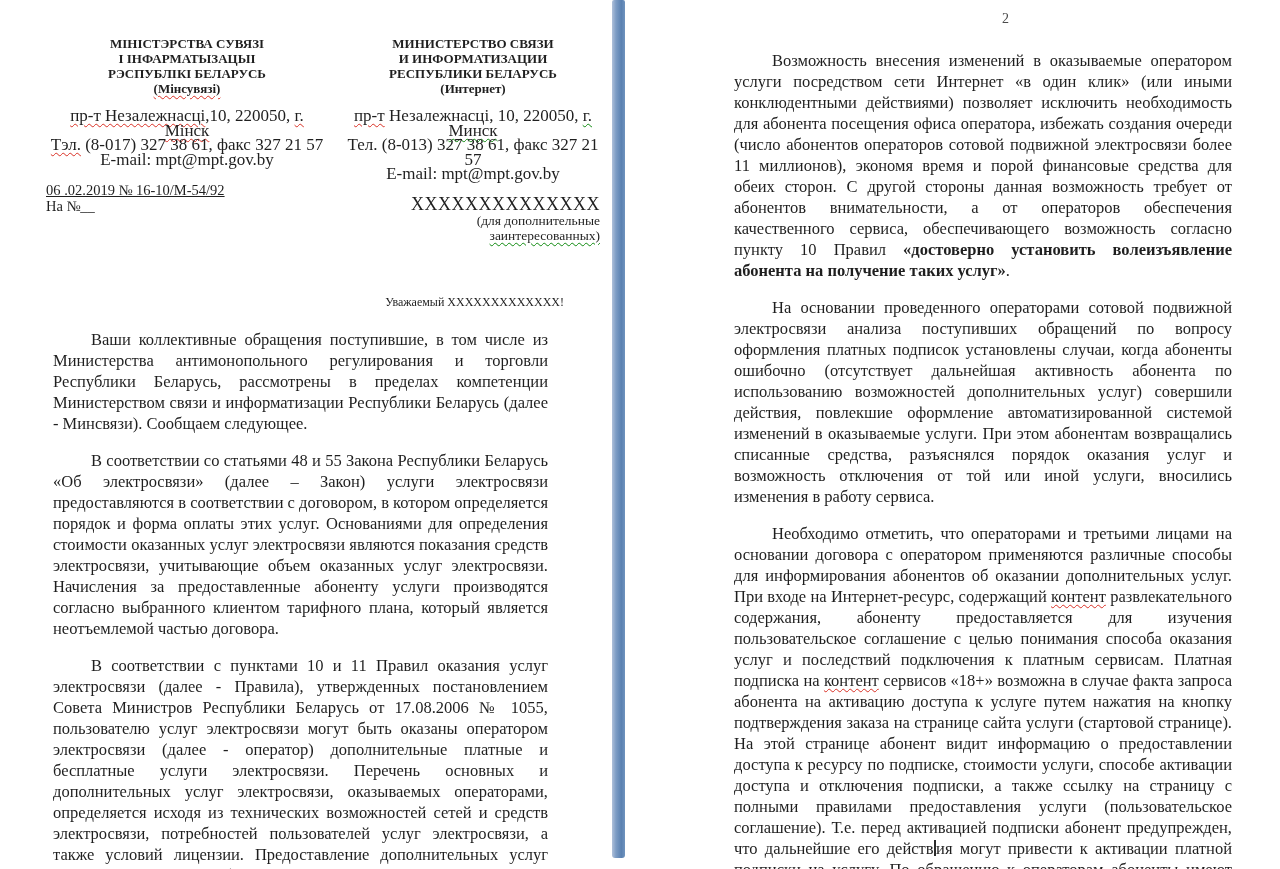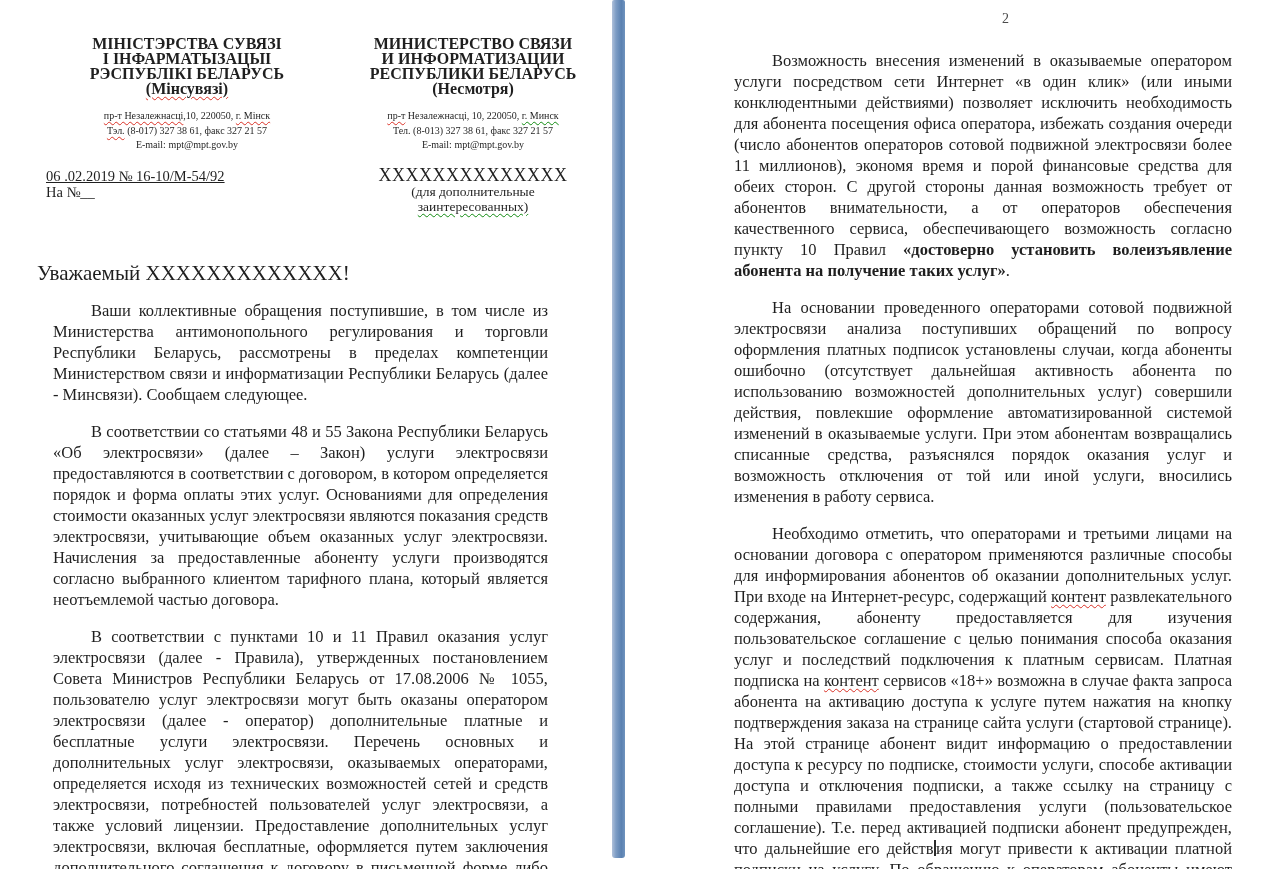--- a/index.html
+++ b/index.html
@@ -10,37 +10,37 @@
   }
   .page{position:absolute;top:0;height:869px;background:#ffffff}
   .page-1{left:0;width:612px}
   .page-2{left:640px;width:640px}
 
   
   .letterhead{display:flex;justify-content:space-between;padding:36px 12px 0 46px}
   .lh-col{text-align:center}
   .lh-col.left{width:282px}
   .lh-col.right{width:254px}
-  .org{font-weight:bold;font-size:16px;line-height:15px}
-  .addr{margin-top:13px;font-size:10px;line-height:14.5px}
+  .org{font-weight:bold;font-size:13px;line-height:15px}
+  .addr{margin-top:13px;font-size:17px;line-height:14.5px}
   .refblock{margin-top:15px;text-align:left;font-size:14.5px;line-height:16px}
-  .addressee{margin-top:13px;text-align:center;font-size:13.5px;line-height:15.5px}
+  .addressee{margin-top:13px;text-align:right;font-size:13.5px;line-height:15.5px}
   .xxx{font-size:18px;line-height:18px;letter-spacing:.5px}
 
   
   .u{text-decoration:underline;text-decoration-thickness:1px}
   .sp-red{text-decoration-line:underline;text-decoration-style:wavy;
           text-decoration-color:#d93025;text-decoration-thickness:1px;text-underline-offset:2px}
   .sp-green{text-decoration-line:underline;text-decoration-style:wavy;
           text-decoration-color:#0f8a0f;text-decoration-thickness:1px;text-underline-offset:2px}
   .b{font-weight:bold}
 
   
   .letter-body{margin:0 0 0 37px;width:527px}
-  .salutation{text-align:left;margin:48px 0 16px;font-size:21px;line-height:21px}
+  .salutation{text-align:right;margin:48px 0 16px;font-size:12px;line-height:21px}
   p.bp{margin:16px;text-align:justify;text-indent:38px;font-size:16.5px;line-height:21px}
 
   .page2-body{position:absolute;left:78px;top:34px;width:530px}
   .pagenum{position:absolute;top:11px;left:362px;font-size:14px;color:#4a4a4a}
 
   
   .vscroll{
     position:absolute;left:612px;top:0;width:13px;height:858px;
     background:linear-gradient(90deg,#b0c1da 0%,#7e9dc5 30%,#5a81b1 72%,#6f93be 100%);
     border-radius:2px 2px 3px 3px;
@@ -75,21 +75,21 @@
           <div class="u">06 .02.2019 № 16-10/М-54/92</div>
           <div>На №__</div>
         </div>
       </div>
 
       <div class="lh-col right">
         <div class="org">
           <div>МИНИСТЕРСТВО СВЯЗИ</div>
           <div>И ИНФОРМАТИЗАЦИИ</div>
           <div>РЕСПУБЛИКИ БЕЛАРУСЬ</div>
-          <div>(Несмотря)</div>
+          <div>(Интернет)</div>
         </div>
         <div class="addr">
           <div><span class="sp-red">пр-т</span><span> Незалежнасці, 10, 220050, </span><span class="sp-green">г. Минск</span></div>
           <div>Тел. (8-013) 327 38 61, факс 327 21 57</div>
           <div>E-mail: mpt@mpt.gov.by</div>
         </div>
         <div class="addressee">
           <div class="xxx">ХХХХХХХХХХХХХХ</div>
           <div>(для дополнительные</div>
           <div><span class="sp-green">заинтересованных)</span></div>

